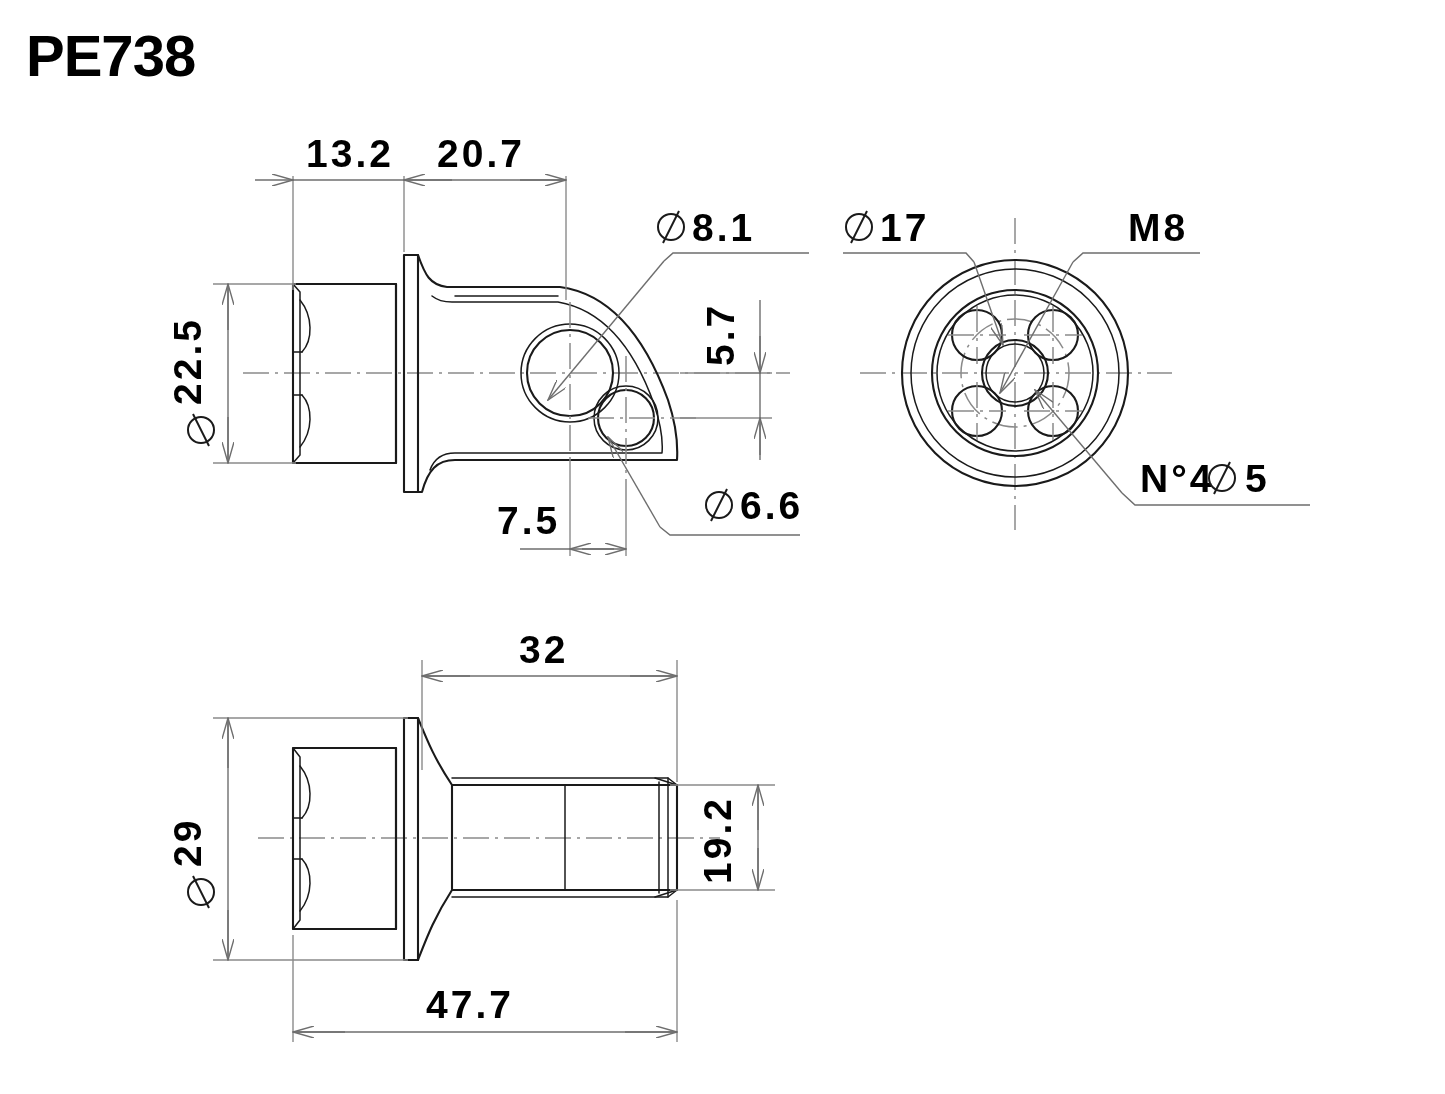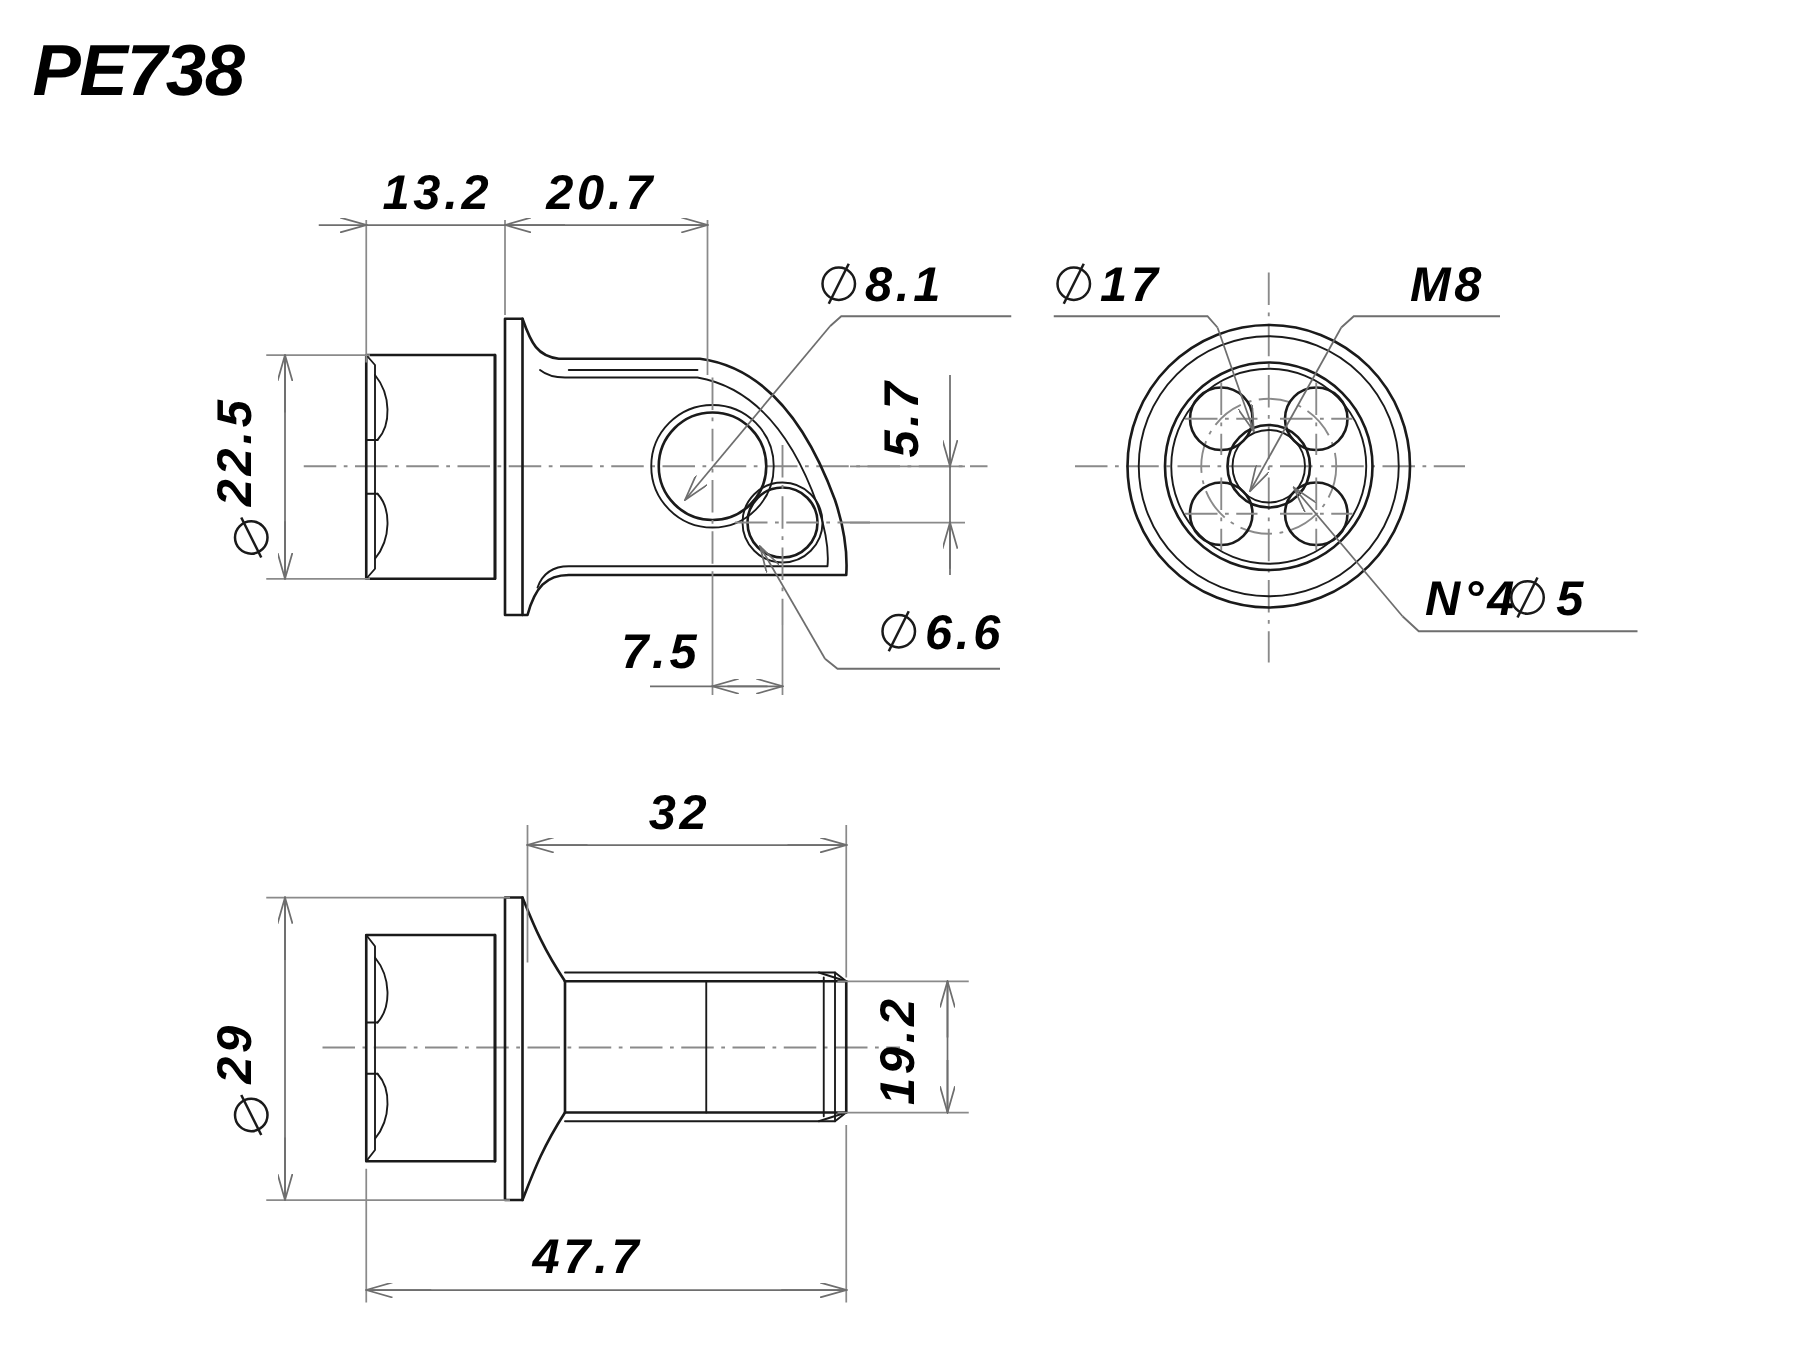--- a/index.html
+++ b/index.html
@@ -15,21 +15,20 @@
     color: #000000;
     overflow: hidden;
     position: relative;
   }
   #drawing-root {
     position: absolute;
     left: 0;
     top: 0;
     width: 1445px;
     height: 1094px;
-    font-style: italic;
   }
   svg#cad {
     display: block;
     width: 1445px;
     height: 1094px;
     background: #ffffff;
   }
   
   .obj   { fill: none; stroke: #1a1a1a; stroke-width: 2.1; stroke-linejoin: round; stroke-linecap: round; }
   .objthin { fill: none; stroke: #1a1a1a; stroke-width: 1.5; stroke-linejoin: round; stroke-linecap: round; }

